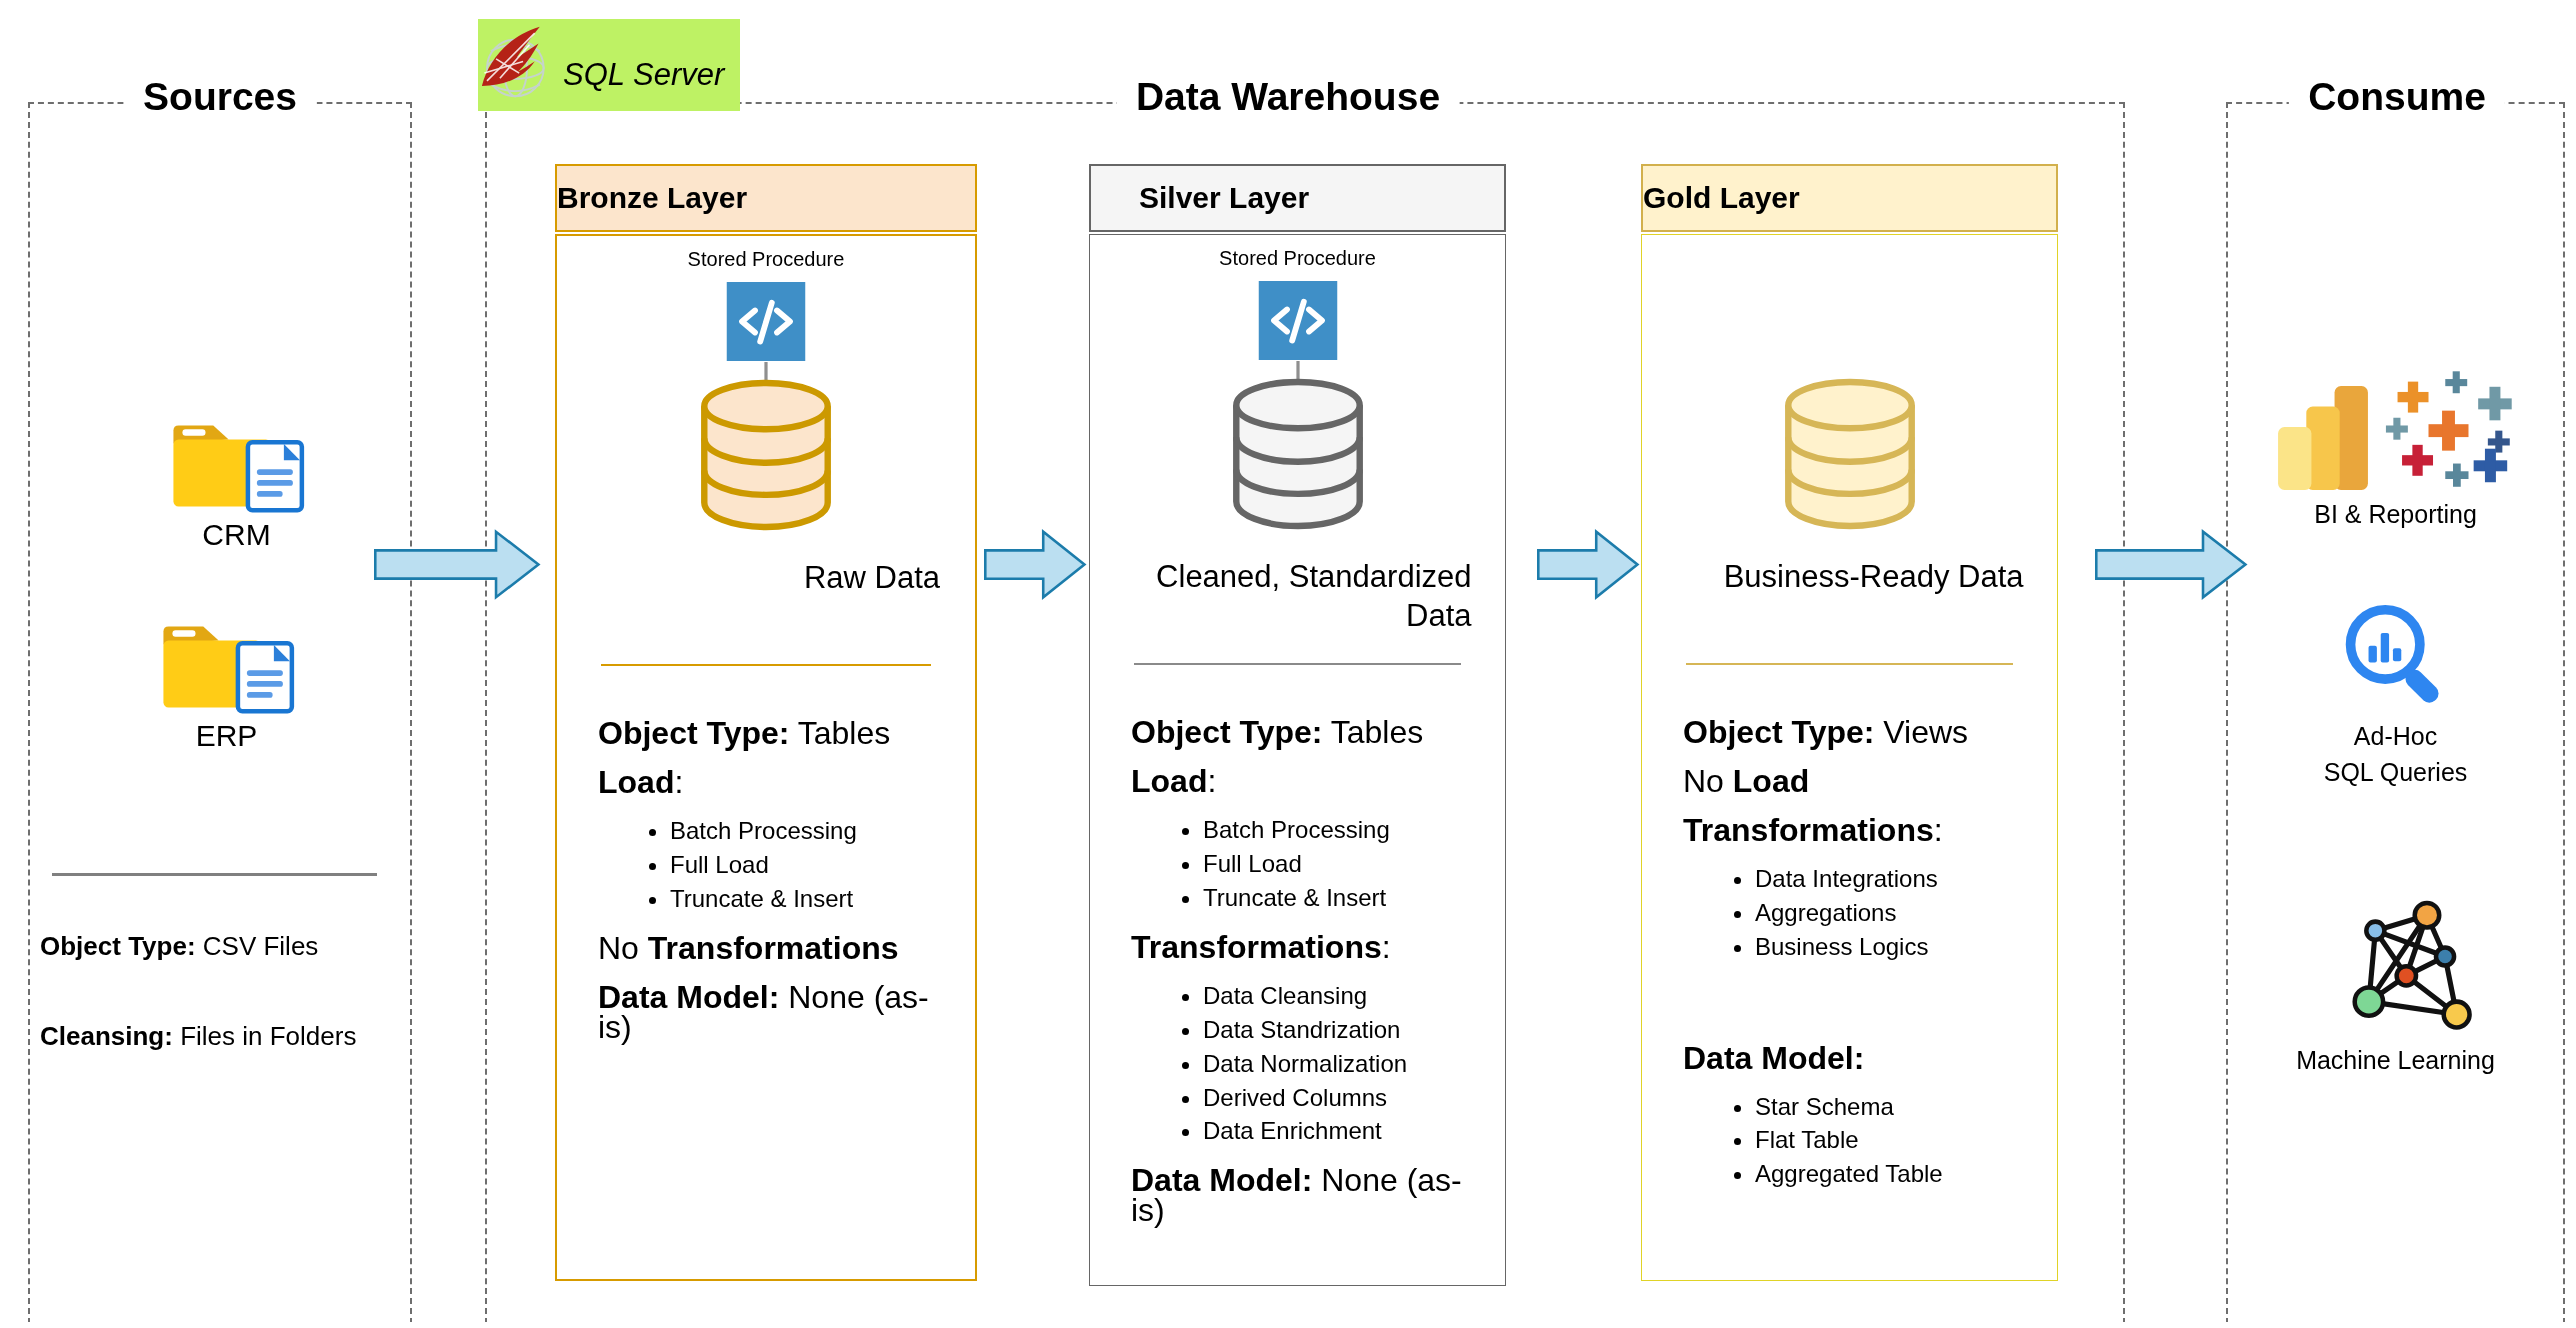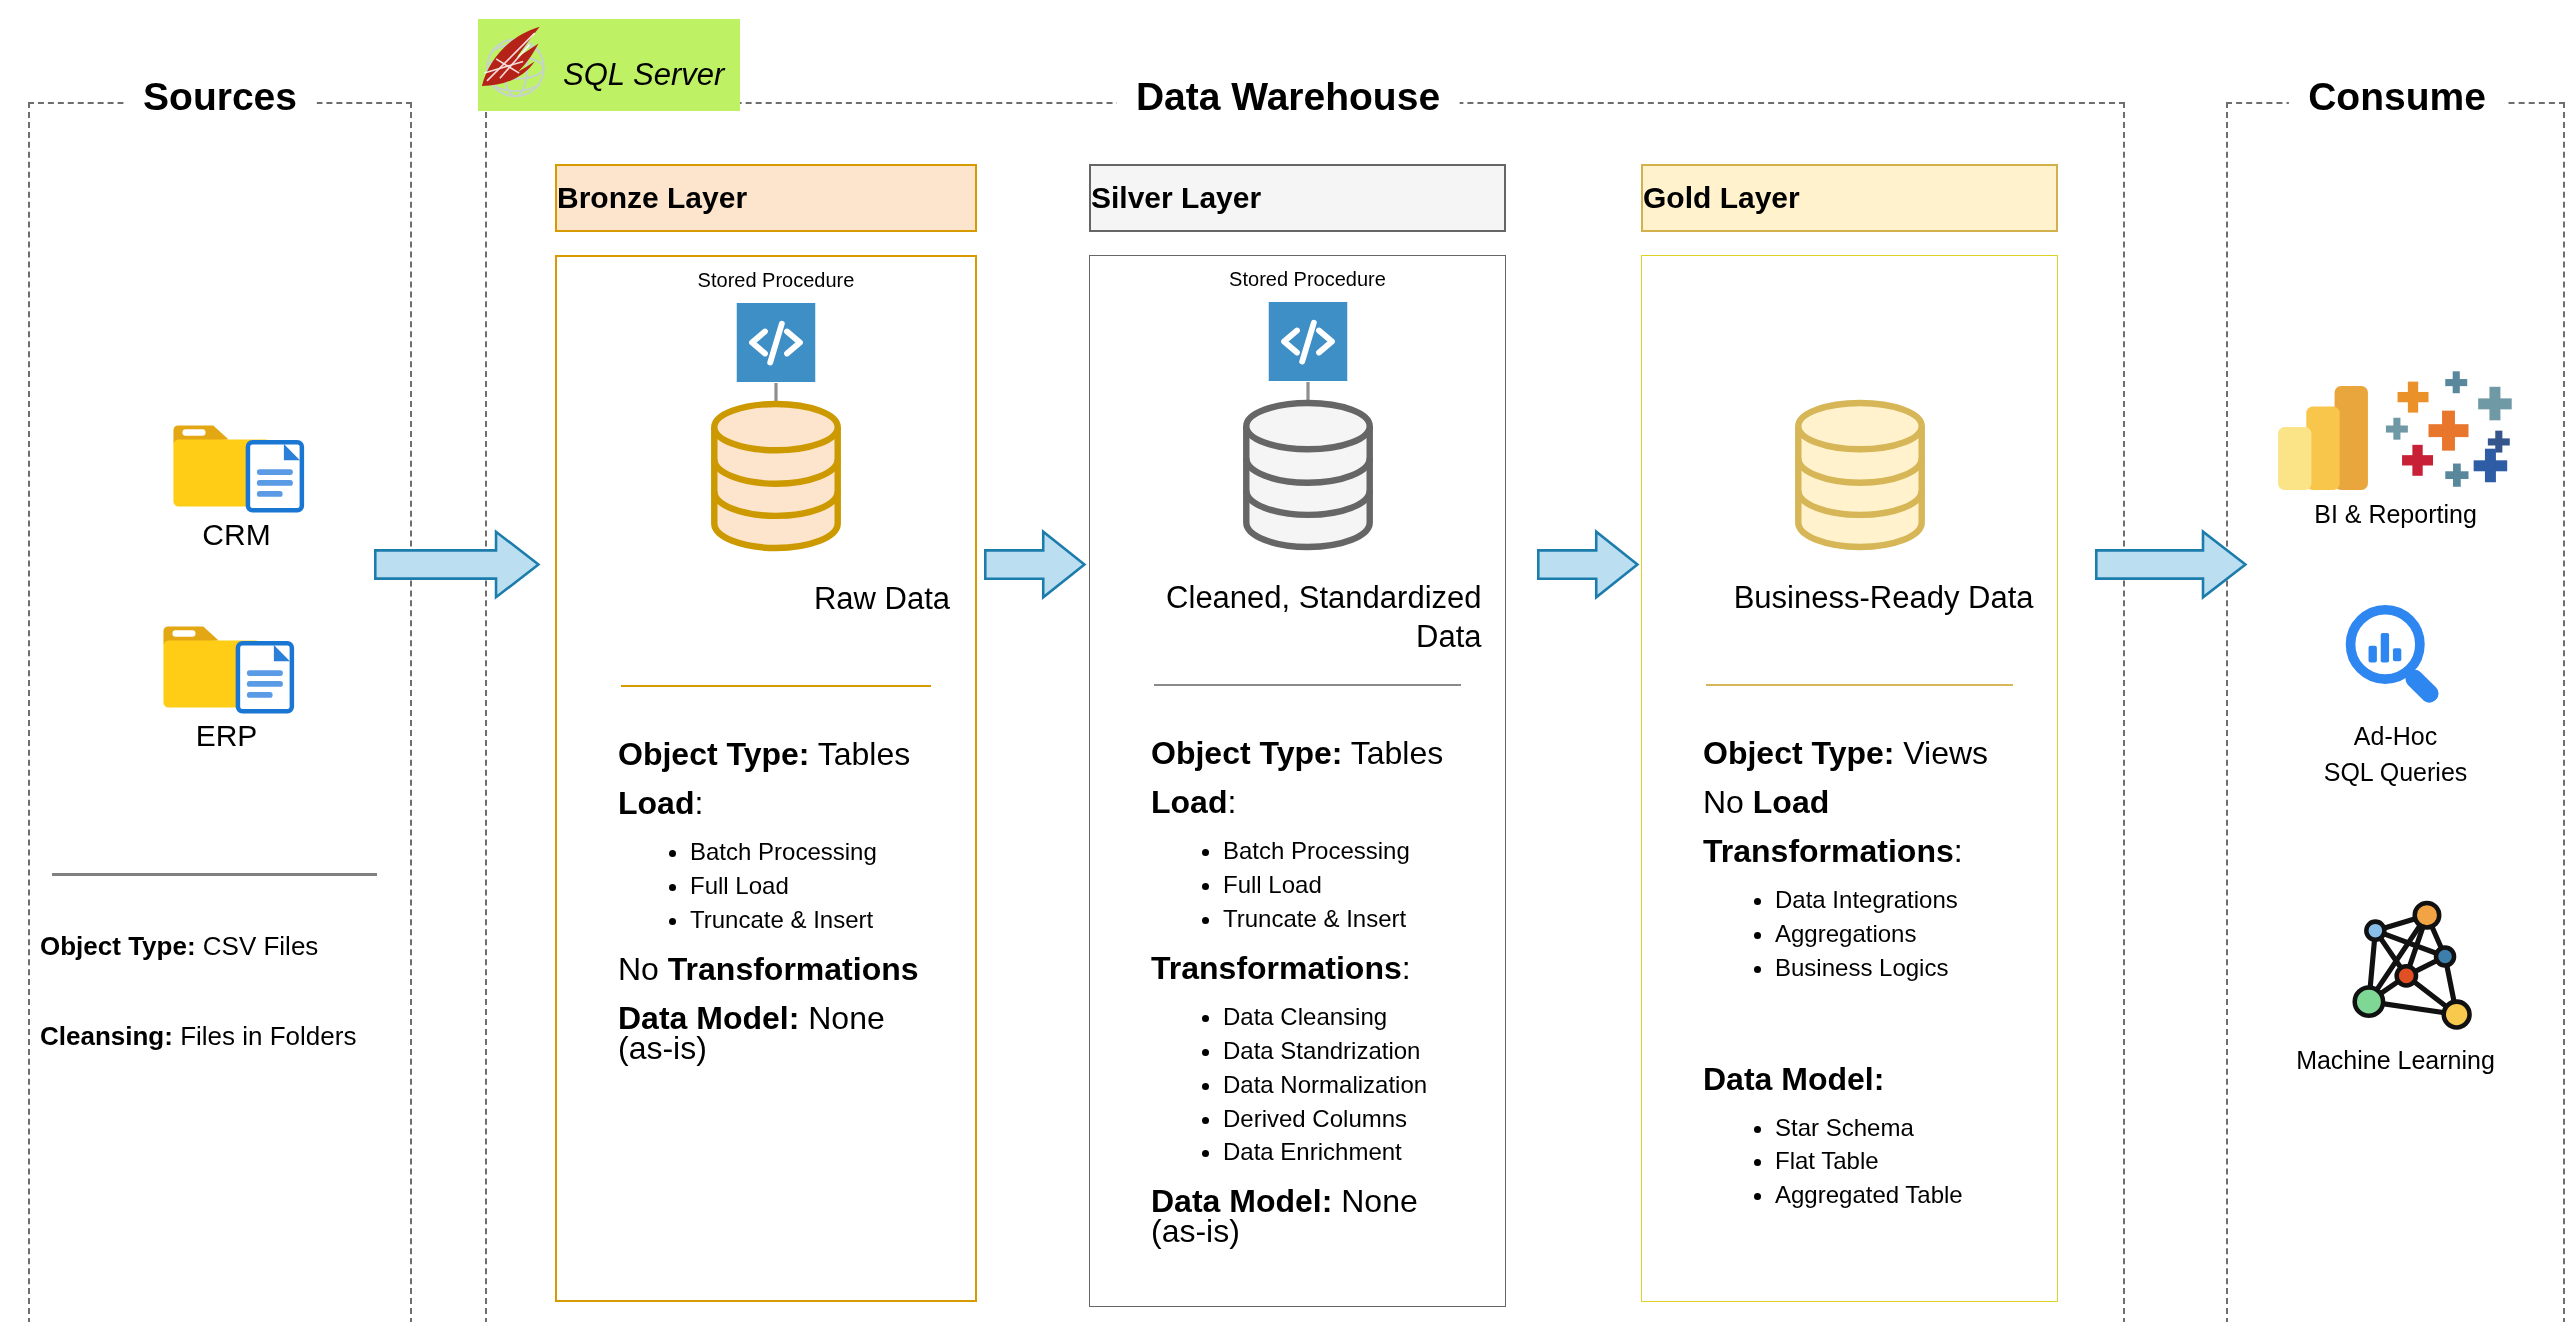--- a/index.html
+++ b/index.html
@@ -19,21 +19,21 @@
   .sql-server .txt{font-size:31px;font-style:italic;margin-left:9px;margin-top:26px;}
 
   
   .layer-header{position:absolute;top:164px;height:68px;display:flex;align-items:center;justify-content:flex-start;
                 font-size:30px;font-weight:bold;box-sizing:border-box;z-index:3;}
   .layer-header.bronze{background:#FCE5CC;border:2.6px solid #D79B00;}
   .layer-header.silver{background:#F5F5F5;border:2.6px solid #666666;}
   .layer-header.gold{background:#FFF2CC;border:2.6px solid #D2B04C;}
 
   
-  .layer-box{position:absolute;top:255px;background:#ffffff;box-sizing:border-box;z-index:2;padding-left:20px;}
+  .layer-box{position:absolute;top:234px;background:#ffffff;box-sizing:border-box;z-index:2;}
   .layer-box.bronze{border:2.6px solid #D79B00;}
   .layer-box.silver{border:1.9px solid #666666;}
   .layer-box.gold{border:1.9px solid #E0D327;}
 
   .layer-top{position:relative;height:412px;}
   .sp-label{position:absolute;top:11.6px;left:0;right:0;text-align:center;font-size:20px;}
   .code-icon{position:absolute;top:46px;left:50%;transform:translateX(-50%);}
   .conn-arrow{position:absolute;top:126px;left:50%;transform:translateX(-50%);}
   .cylinder{position:absolute;top:143px;left:50%;transform:translateX(-50%);}
   .db-name{position:absolute;top:322px;left:50%;transform:translateX(-50%);width:348px;
@@ -135,21 +135,21 @@
 
   <div class="src-rule"></div>
   <div class="src-lines">
       <div class="para"><span class="b">Object Type:</span><span> CSV Files</span></div>
       <div class="para"><span class="b">Cleansing:</span><span> Files in Folders</span></div>
     </div>
 
   <div class="layer-header bronze" style="left:555px;width:422px;">
     <span>Bronze Layer</span>
   </div>
-  <div class="layer-header silver" style="left:1089px;width:417px;">
+  <div class="layer-header silver" style="left:1089px;width:417px;padding-left:48px;">
     <span>Silver Layer</span>
   </div>
   <div class="layer-header gold" style="left:1641px;width:417px;">
     <span>Gold Layer</span>
   </div>
 
   <div class="layer-box bronze" style="left:555px;width:422px;height:1047px;">
     <div class="layer-top">
       <div class="sp-label">Stored Procedure</div>
       <svg class="code-icon" width="79" height="79" viewBox="0 0 122 122">

